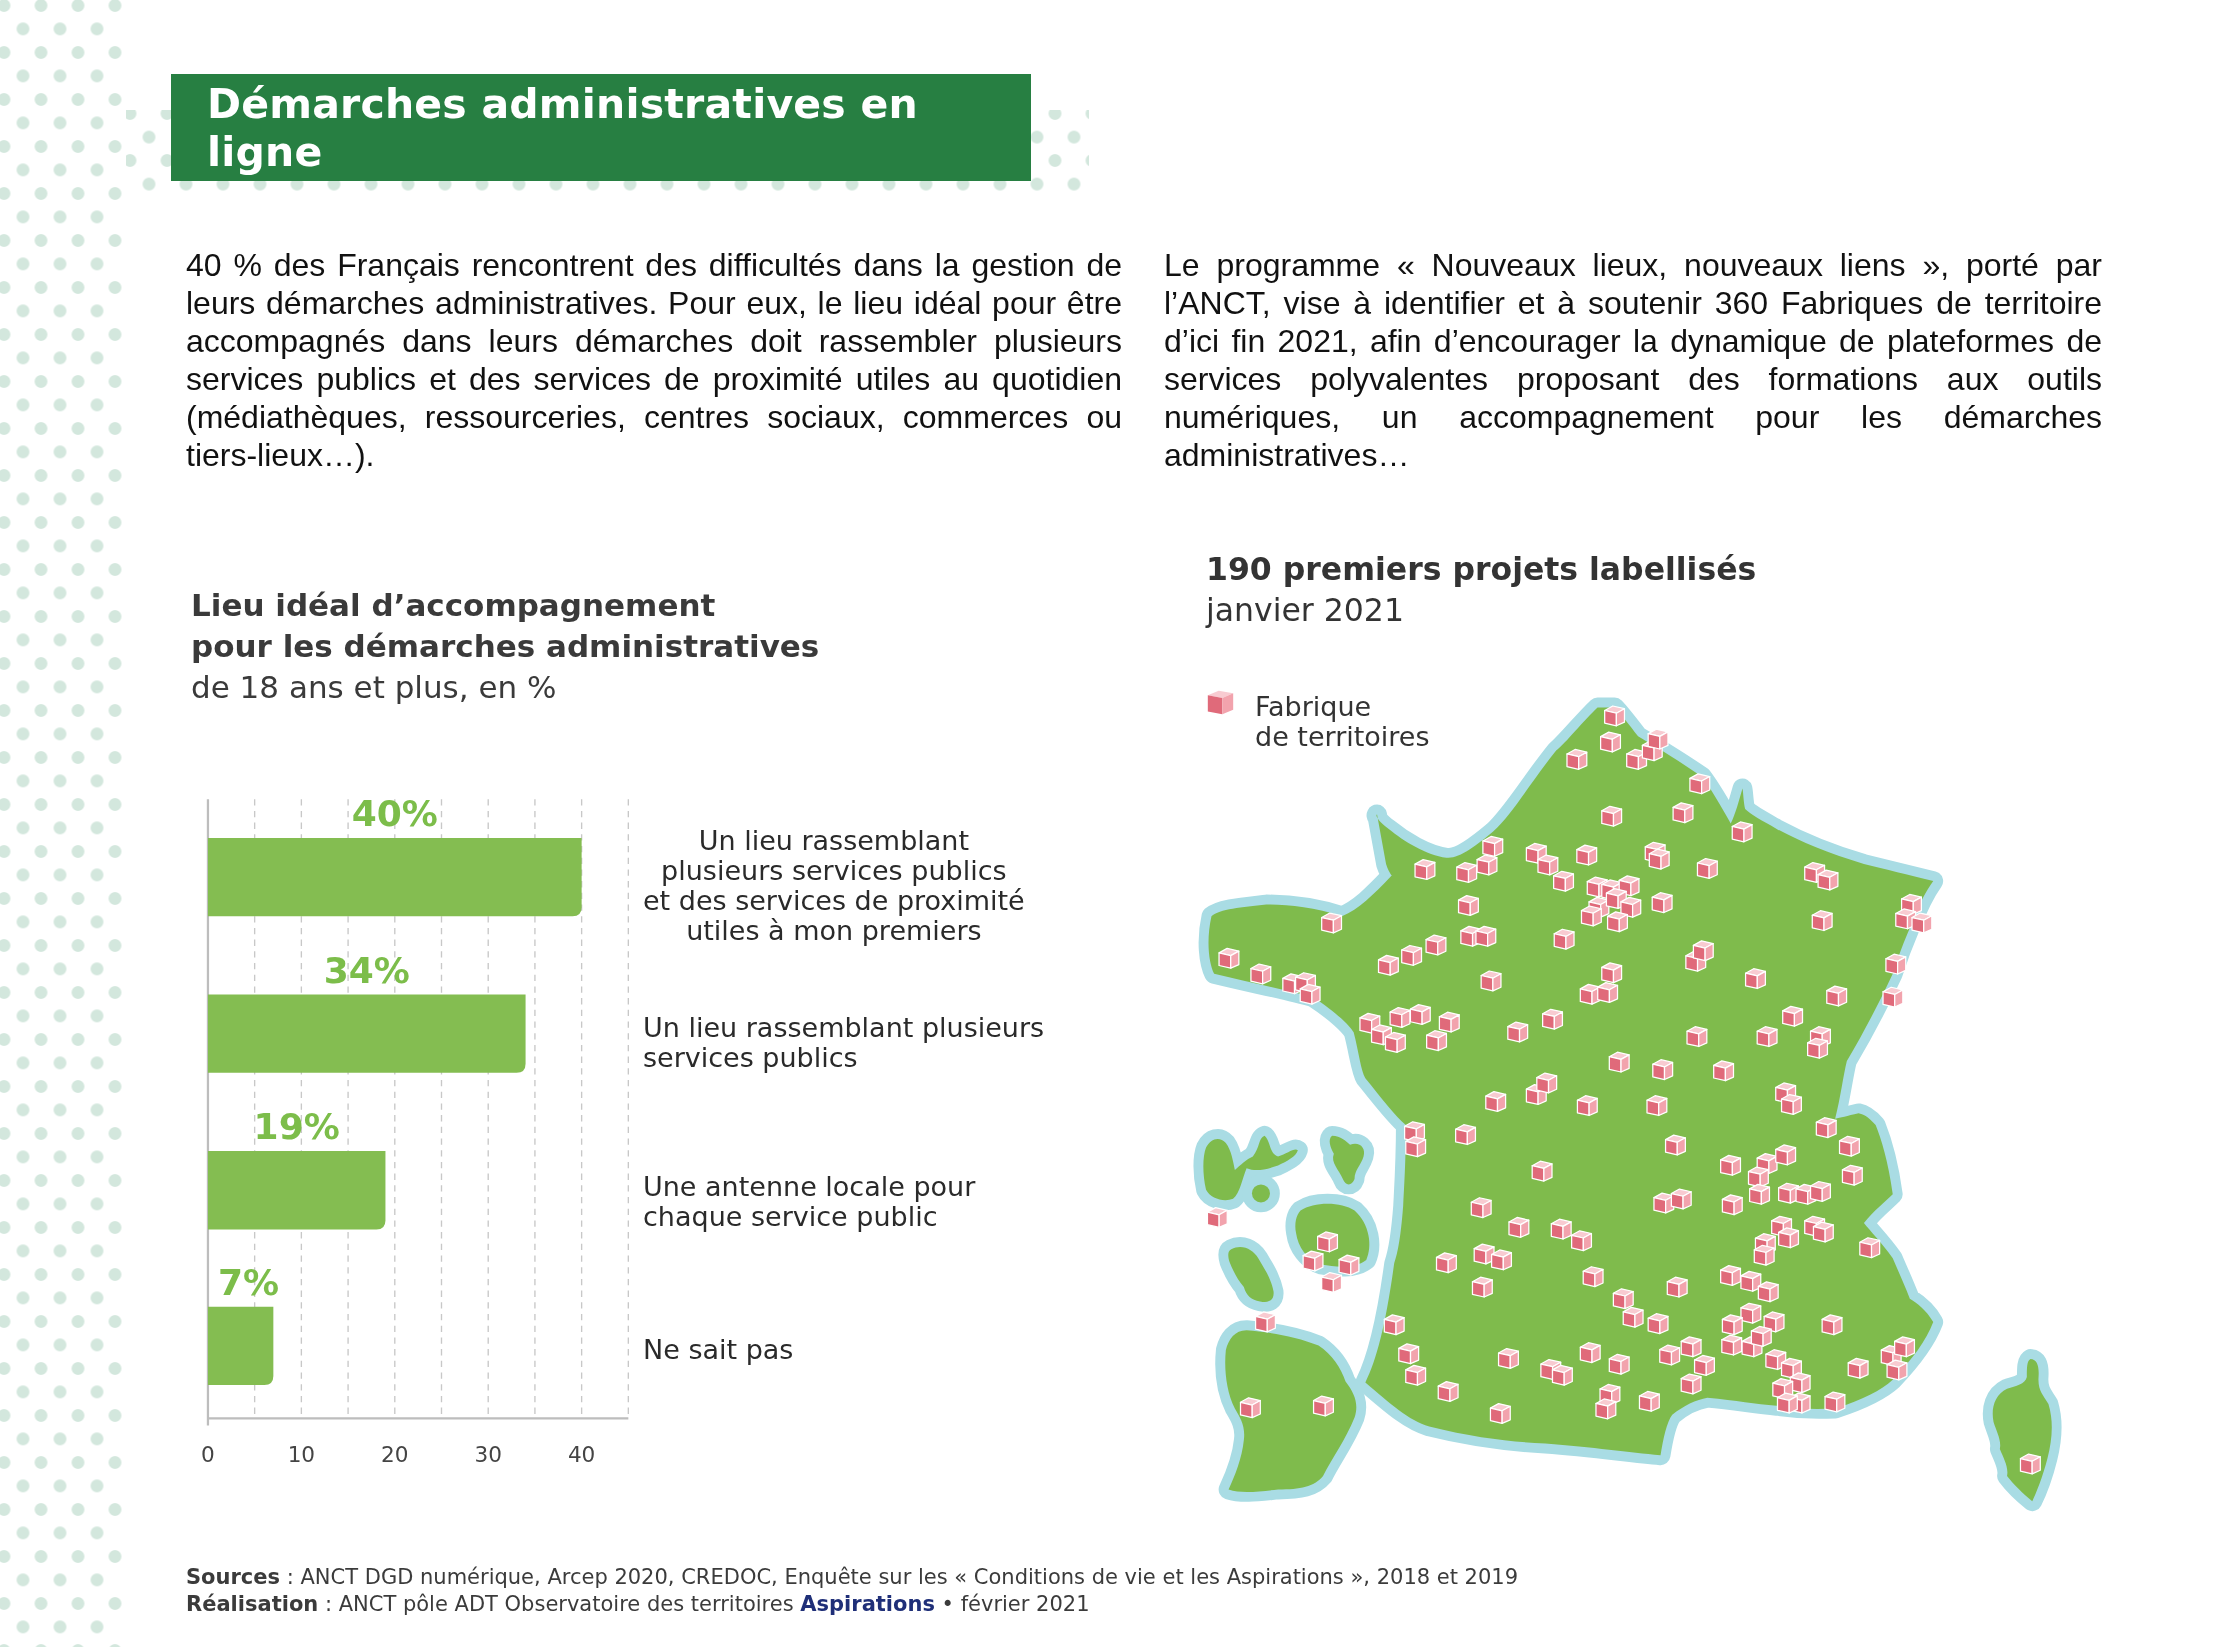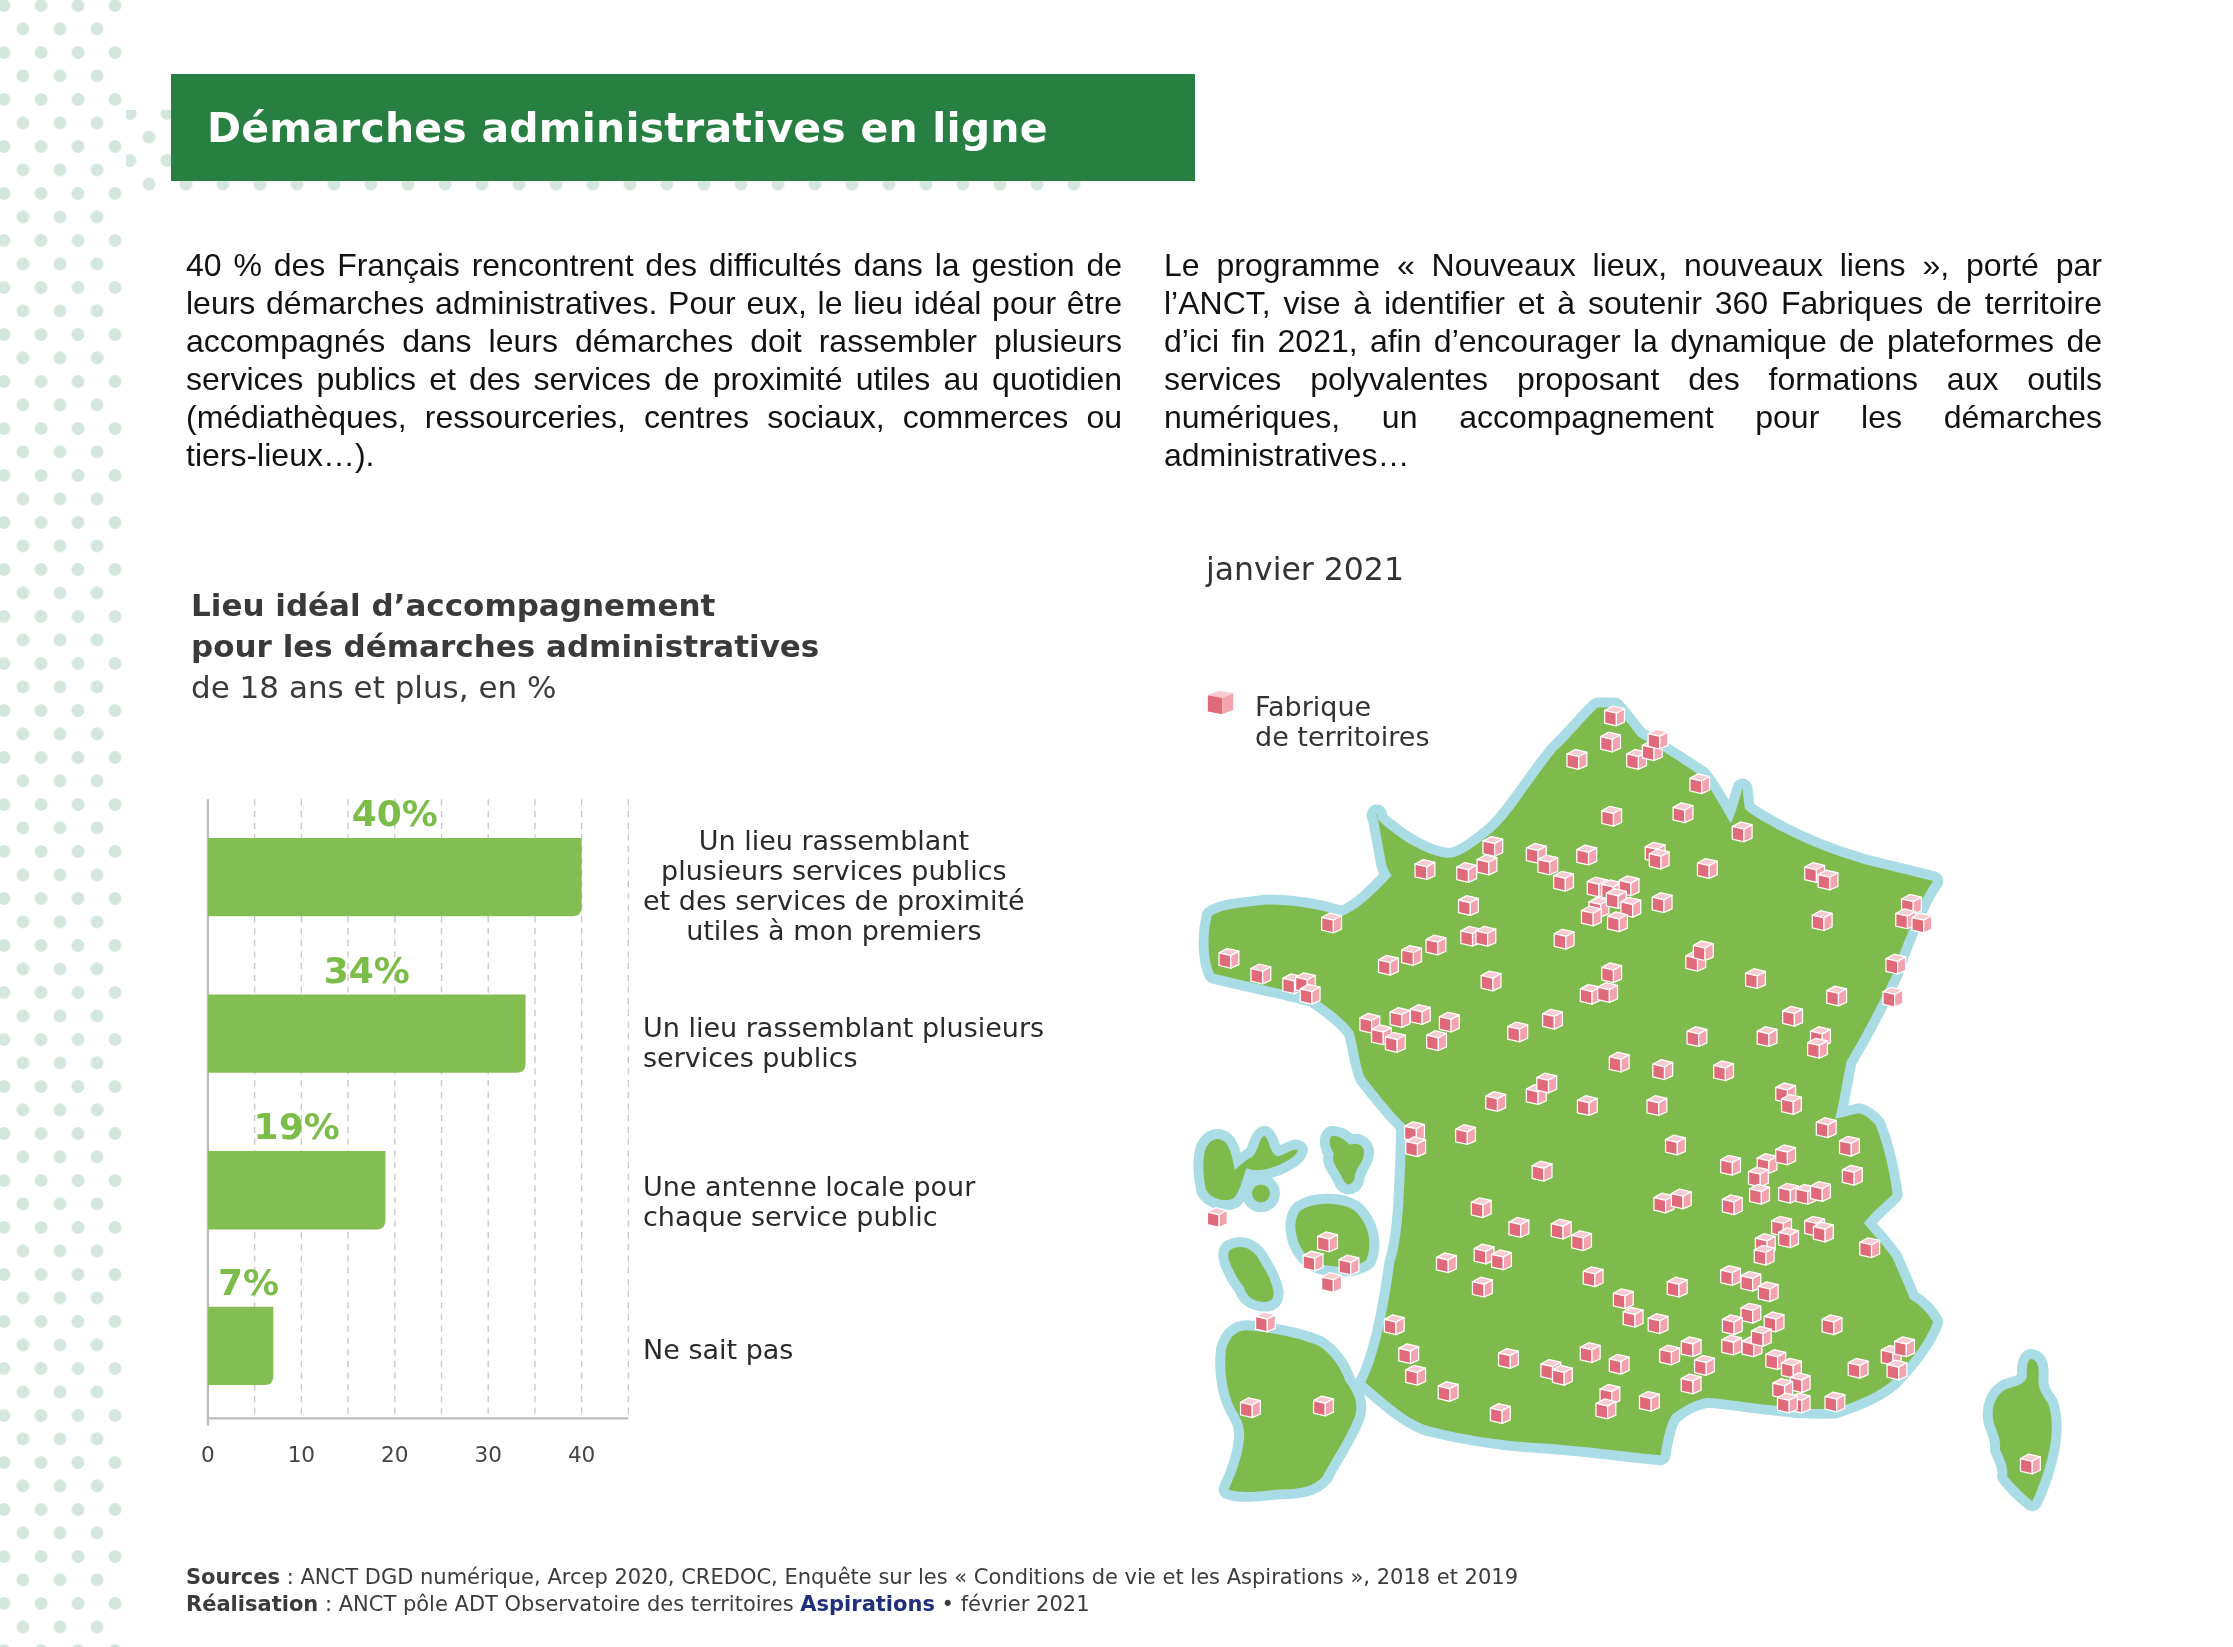--- a/index.html
+++ b/index.html
@@ -3,21 +3,21 @@
 <meta charset="utf-8">
 <style>
   html,body{margin:0;padding:0;background:#fff;}
   body{width:2233px;height:1647px;position:relative;overflow:hidden;font-family:"DejaVu Sans","Liberation Sans",sans-serif;color:#222;}
   .dots-left{position:absolute;left:0;top:0;width:126px;height:1647px;
     background-image:radial-gradient(circle,#d3e7dd 5.9px,transparent 6.8px),radial-gradient(circle,#d3e7dd 5.9px,transparent 6.8px);
     background-size:37px 47px;background-position:4.5px 5.4px,22.5px 29px;}
   .dots-band{position:absolute;left:126px;top:110px;width:963px;height:86px;
     background-image:radial-gradient(circle,#d3e7dd 5.9px,transparent 6.8px),radial-gradient(circle,#d3e7dd 5.9px,transparent 6.8px);
     background-size:37px 47px;background-position:4.5px 3.6px,22.5px 27px;}
-  .banner{position:absolute;left:171px;top:74px;width:1024px;height:107px;background:#277f42;display:flex;align-items:center;}
+  .banner{position:absolute;left:171px;top:74px;width:860px;height:107px;background:#277f42;display:flex;align-items:center;}
   .banner span{color:#fff;font-weight:bold;font-size:41px;margin-left:36px;letter-spacing:0.2px;}
   .para{position:absolute;font-family:Liberation Sans, sans-serif;font-size:32px;line-height:38px;color:#111;text-align:justify;text-align-last:left;}
   .para.left{left:186px;top:246px;width:936px;}
   .para.right{left:1164px;top:246px;width:938px;}
   .chart-title{position:absolute;left:191px;top:585px;font-size:31px;line-height:41px;color:#3a3a3a;}
   .chart-title b{font-weight:bold;}
   .cat-label{position:absolute;left:643px;font-size:27px;line-height:30px;color:#2a2a2a;}
   .map-title{position:absolute;left:1206px;top:549px;font-size:31.5px;line-height:41px;color:#333;}
   .map-title .t1{font-weight:bold;}
   .legend{position:absolute;left:1206px;top:650px;display:flex;align-items:center;}
@@ -87,20 +87,21 @@
     <div class="cat-label" style="top: 1172px;">
       <div>Une antenne locale pour</div>
       <div>chaque service public</div>
     </div>
     <div class="cat-label" style="top: 1335px;">
       <div>Ne sait pas</div>
     </div>
   </div>
 
 <div class="map-title">
+  <div class="t1">190 premiers projets labellisés</div>
   <div>janvier 2021</div>
 </div>
 
 <div class="legend">
   <svg width="29" height="29" viewBox="0 0 32 32" style="position:static">
     <polygon points="2,9 14,4 30,7 18,12" fill="#f8cbd1"></polygon>
     <polygon points="2,9 18,12 18,30 2,27" fill="#e06a7a"></polygon>
     <polygon points="18,12 30,7 30,25 18,30" fill="#f2a3ad"></polygon>
   </svg>
   <div>

